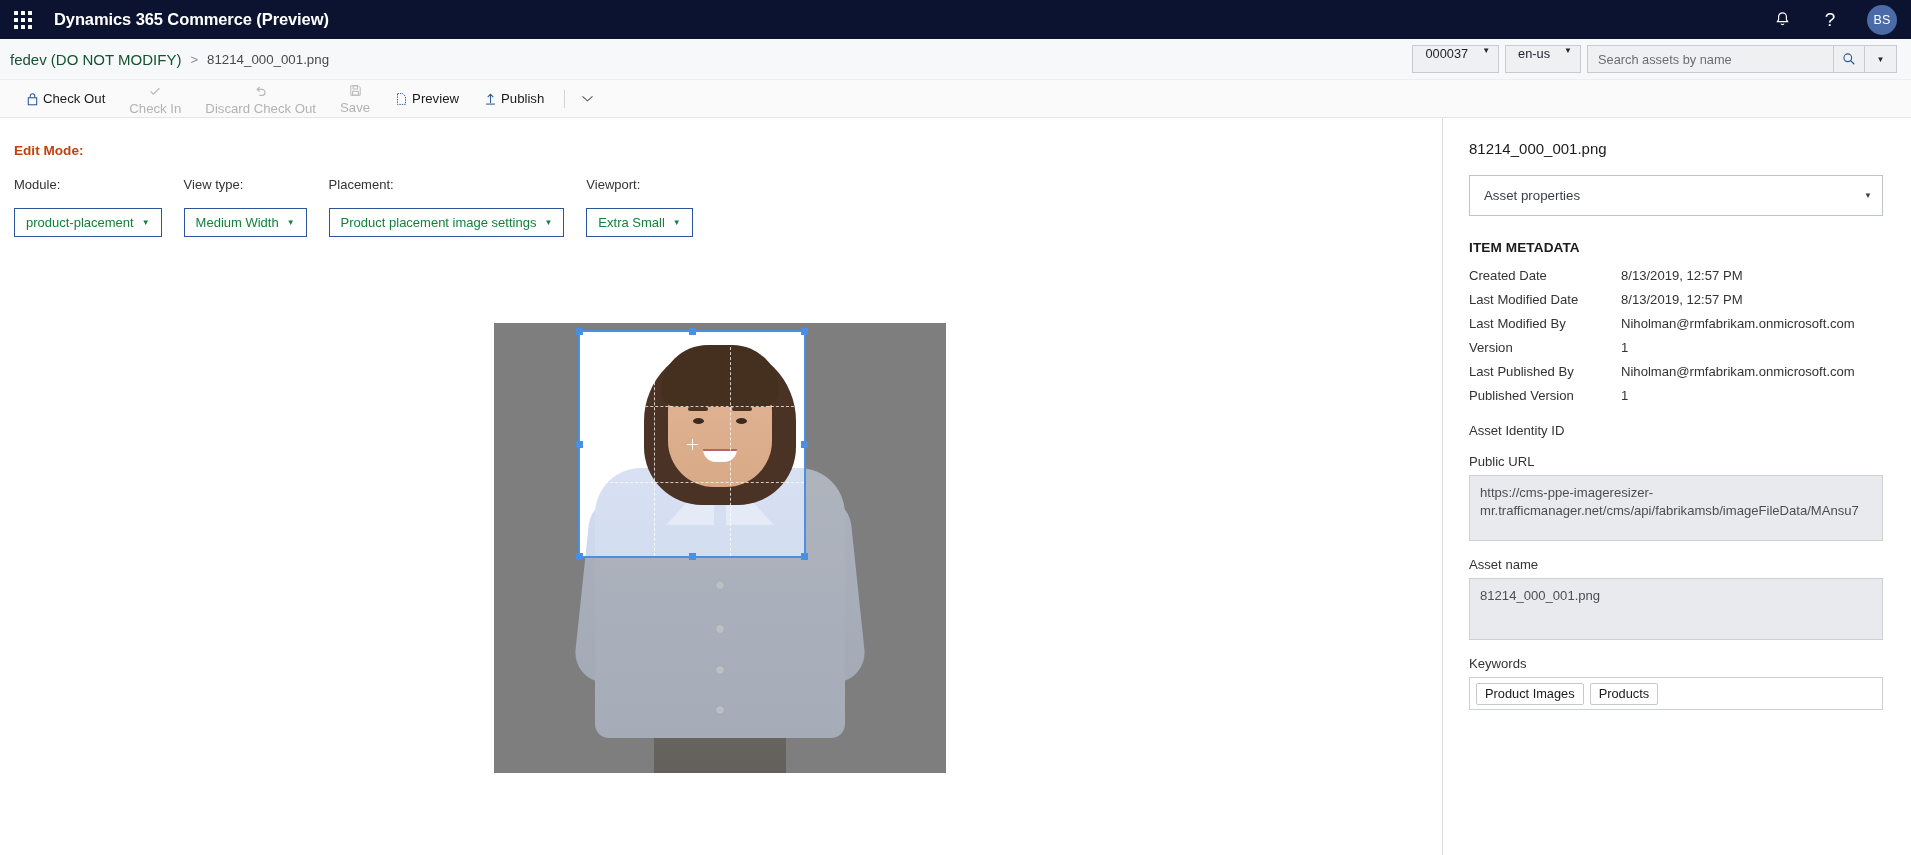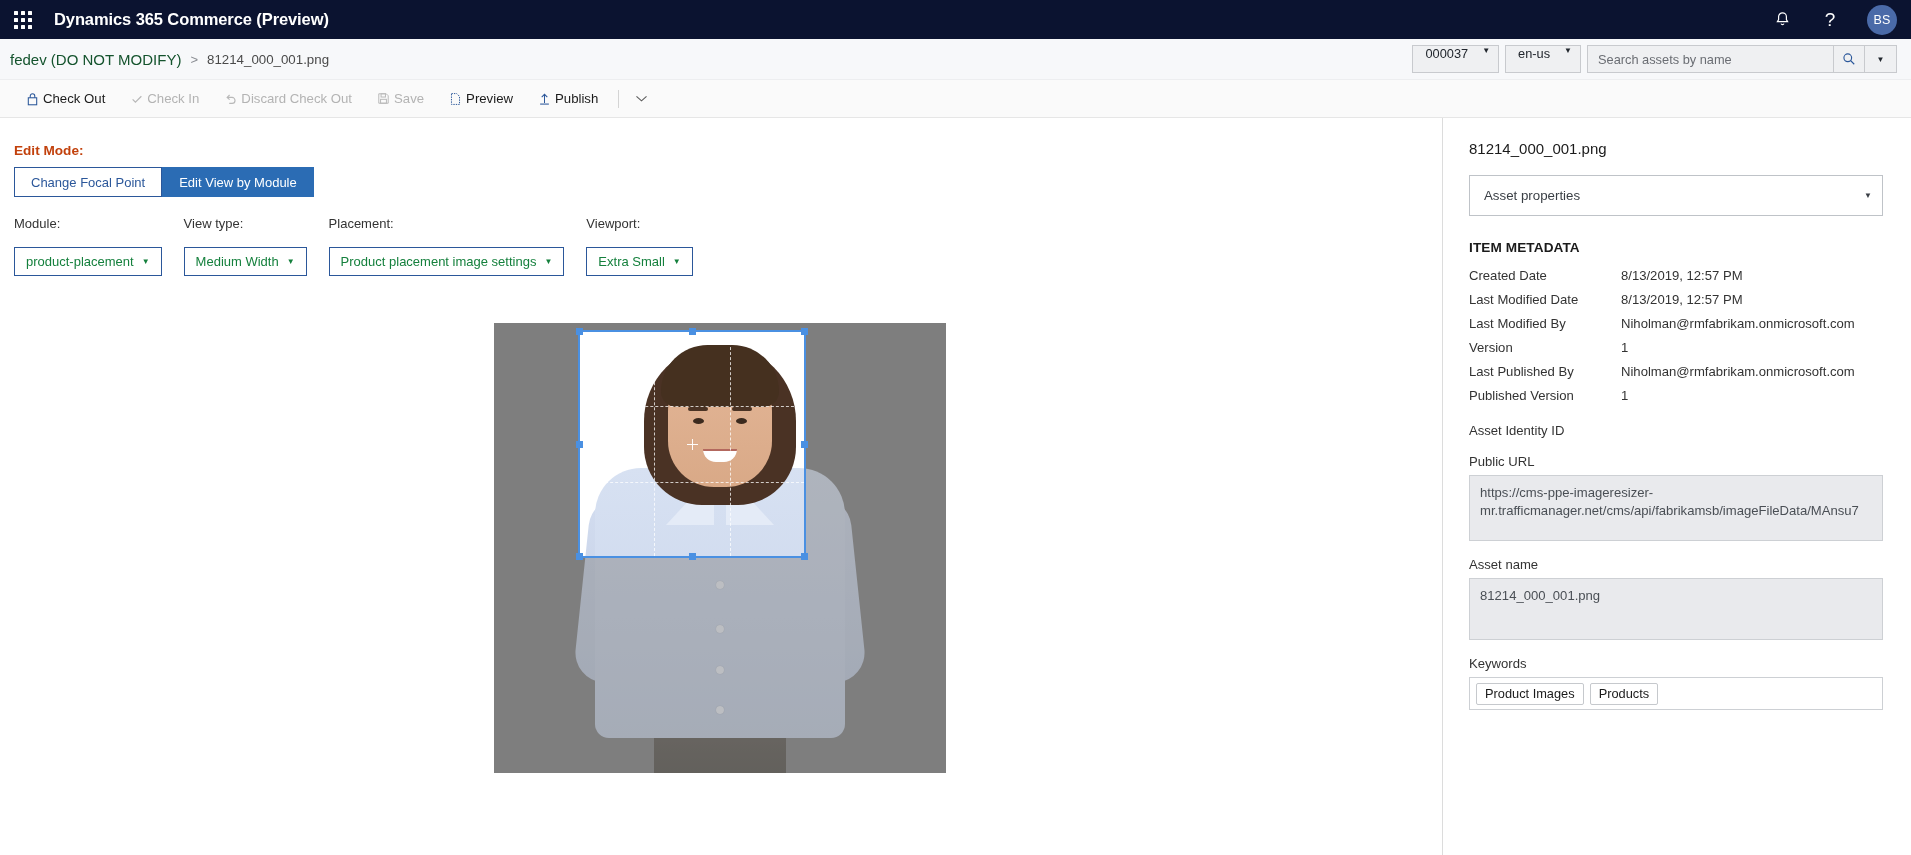--- a/index.html
+++ b/index.html
@@ -139,21 +139,21 @@
     display: flex;
     align-items: center;
     gap: 3px;
     padding: 0 11px;
     height: 30px;
     font-size: 13.2px;
     color: #1b1b1b;
     cursor: pointer;
     white-space: nowrap;
   }
-  .tb-item.disabled { color: #b3b3b3; cursor: default; }
+  .tb-item.disabled { color: #b3b3b3; cursor: default; flex-direction: column; }
   .tb-ico { width: 15px; height: 15px; display:flex; align-items:center; justify-content:center; }
   .tb-sep {
     width: 1px; height: 18px;
     background: #d4d4d4;
     margin: 0 7px;
   }
   .tb-caret {
     width: 26px; height: 30px;
     display: flex; align-items: center; justify-content: center;
     cursor: pointer; color:#5a5a5a;
@@ -619,24 +619,20 @@
     </svg>
   </div>
 </div>
 
 <div class="body">
 
   <div class="main">
 
     <div class="editmode-label">Edit Mode:</div>
 
-    <div class="mode-btns">
-      <div class="mode-btn outline">Change Focal Point</div>
-      <div class="mode-btn filled">Edit View by Module</div>
-    </div>
 
     <div class="select-row">
       <div class="sel-group">
         <div class="sel-label">Module:</div>
         <div class="dd">
           <span>product-placement</span>
           <span class="dd-caret">▼</span>
         </div>
       </div>
 

